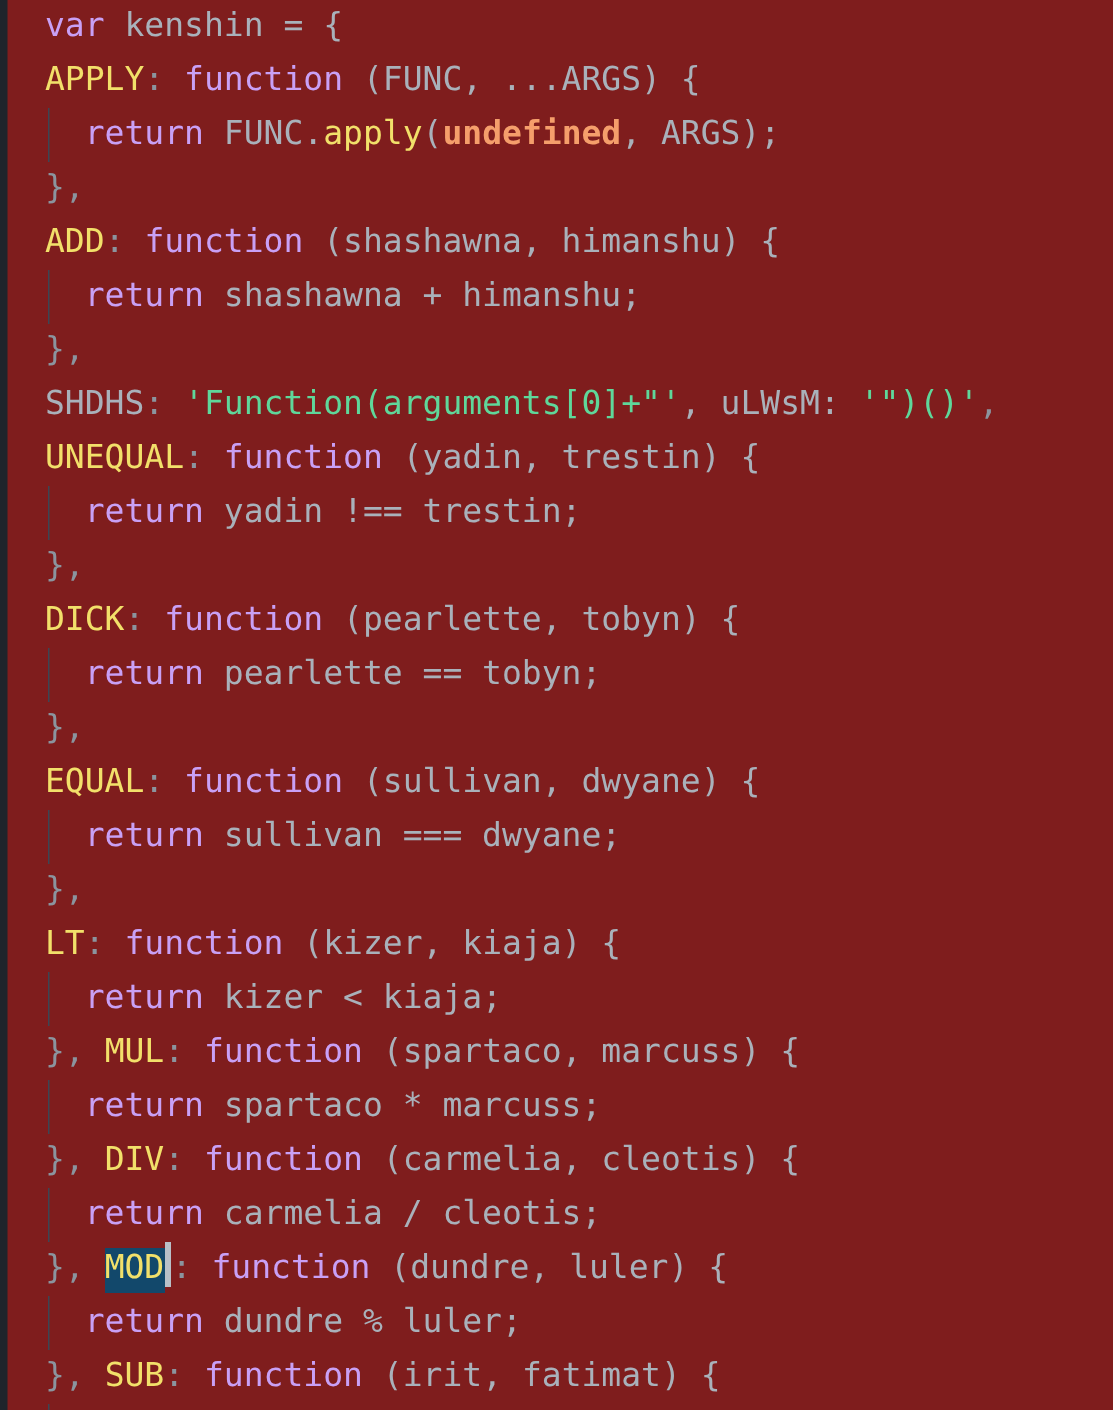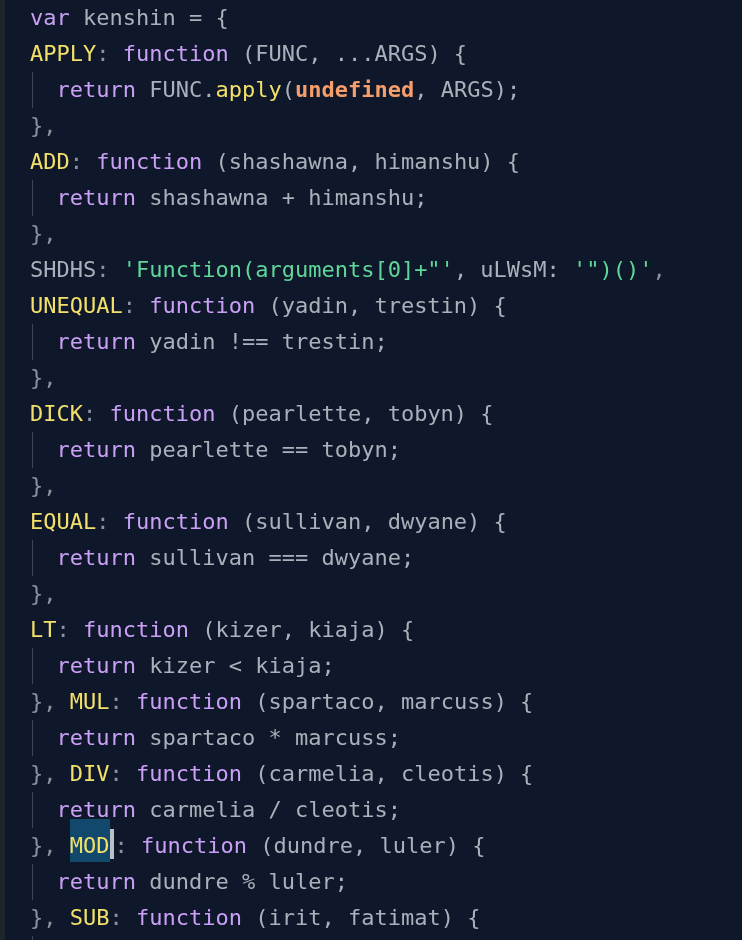--- a/index.html
+++ b/index.html
@@ -11,21 +11,21 @@
     width: 742px;
     height: 940px;
     overflow: hidden;
     font-family: "DejaVu Sans Mono", "Liberation Mono", monospace;
   }
 
   #editor {
     position: relative;
     width: 742px;
     height: 940px;
-    background: #0f172a;
+    background: #7f1d1d;
     overflow: hidden;
   }
 
   
   #left-edge {
     position: absolute;
     left: 0; top: 0;
     width: 5px;
     height: 940px;
     background: #1e242b;
@@ -72,21 +72,21 @@
   .punc { color: #8b949e; }
   .key  { color: #f2e06a; }            
   .fn   { color: #f2e06a; }            
   .lit  { color: #f59e6b; font-weight: bold; }            
   .str  { color: #5fd79a; }
 
   
   .sel {
     background: #12486b;
     color: #f2e06a;
-    padding: 14px 0 4px 0;
+    padding: 1px 0 4px 0;
     box-decoration-break: clone;
   }
   .caret {
     display: inline-block;
     width: 4px;
     height: 30px;
     background: #b9c0c8;
     vertical-align: -6px;
     margin: 0 1px 0 0;
   }

